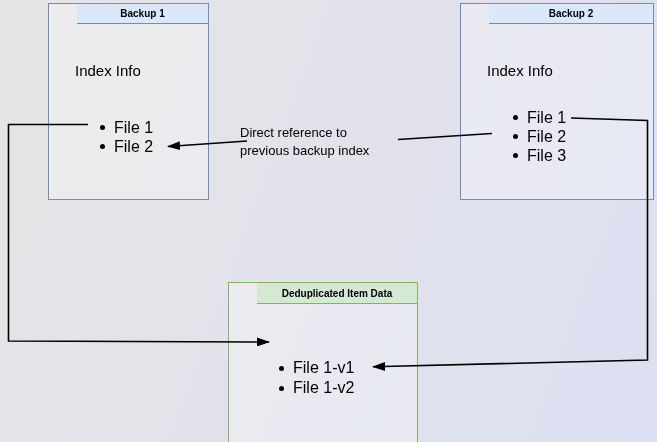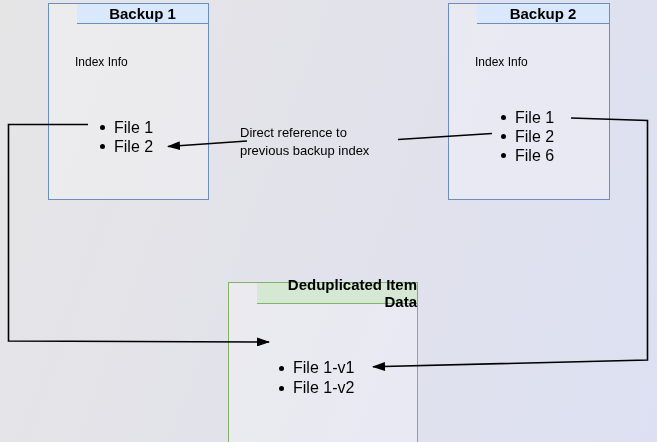--- a/index.html
+++ b/index.html
@@ -4,32 +4,32 @@
 <style>
   html,body{margin:0;padding:0;}
   body{
     width:657px;height:442px;position:relative;overflow:hidden;
     font-family:"Liberation Sans", sans-serif;color:#000;
     background:linear-gradient(110deg,#e6e5e6 0%,#e2e2ea 45%,#dce0f2 100%);
   }
   .box{position:absolute;border:1px solid;background:rgba(255,255,255,0.28);box-sizing:border-box;}
   .box .hdr{
     display:flex;align-items:center;justify-content:center;
-    font-weight:bold;font-size:15px;box-sizing:border-box;margin-left:28px;
+    font-weight:bold;font-size:10px;box-sizing:border-box;margin-left:28px;
   }
   .blue{border-color:#6c8ebf;}
   .blue .hdr{background:#dae8fc;border-bottom:1px solid #6c8ebf;height:20px;}
   .green{border-color:#82b366;}
   .green .hdr{background:#d5e8d4;border-bottom:1px solid #82b366;height:21px;}
 
   #backup1{left:48px;top:3px;width:161px;height:197px;}
-  #backup2{left:448px;top:3px;width:162px;height:197px;}
+  #backup2{left:460px;top:3px;width:194px;height:197px;}
   #dedup{left:228px;top:282px;width:190px;height:197px;text-align:right;}
 
-  .idx{position:absolute;font-size:12px;white-space:nowrap;}
+  .idx{position:absolute;font-size:15px;white-space:nowrap;margin-top:7px;}
   #backup1 .idx{left:26px;top:51px;}
   #backup2 .idx{left:26px;top:51px;}
 
   .flist{position:absolute;}
   #backup1 .flist{left:51px;top:114px;}
   #backup2 .flist{left:52px;top:104px;}
   #dedup  .flist{left:50px;top:55px;margin-top:20px;}
   .frow{display:flex;align-items:center;height:19px;font-size:16px;white-space:nowrap;}
   #dedup .frow{height:20px;}
   .dot{width:5px;height:5px;border-radius:50%;background:#000;margin-right:9px;flex:0 0 auto;}
@@ -66,21 +66,21 @@
     <div class="frow">
       <span class="dot"></span>
       <span>File 1</span>
     </div>
     <div class="frow">
       <span class="dot"></span>
       <span>File 2</span>
     </div>
     <div class="frow">
       <span class="dot"></span>
-      <span>File 6</span>
+      <span>File 3</span>
     </div>
   </div>
 </div>
 
 <div id="dedup" class="box green">
   <div class="hdr">Deduplicated Item Data</div>
   <div class="flist">
     <div class="frow">
       <span class="dot"></span>
       <span>File 1-v1</span>

